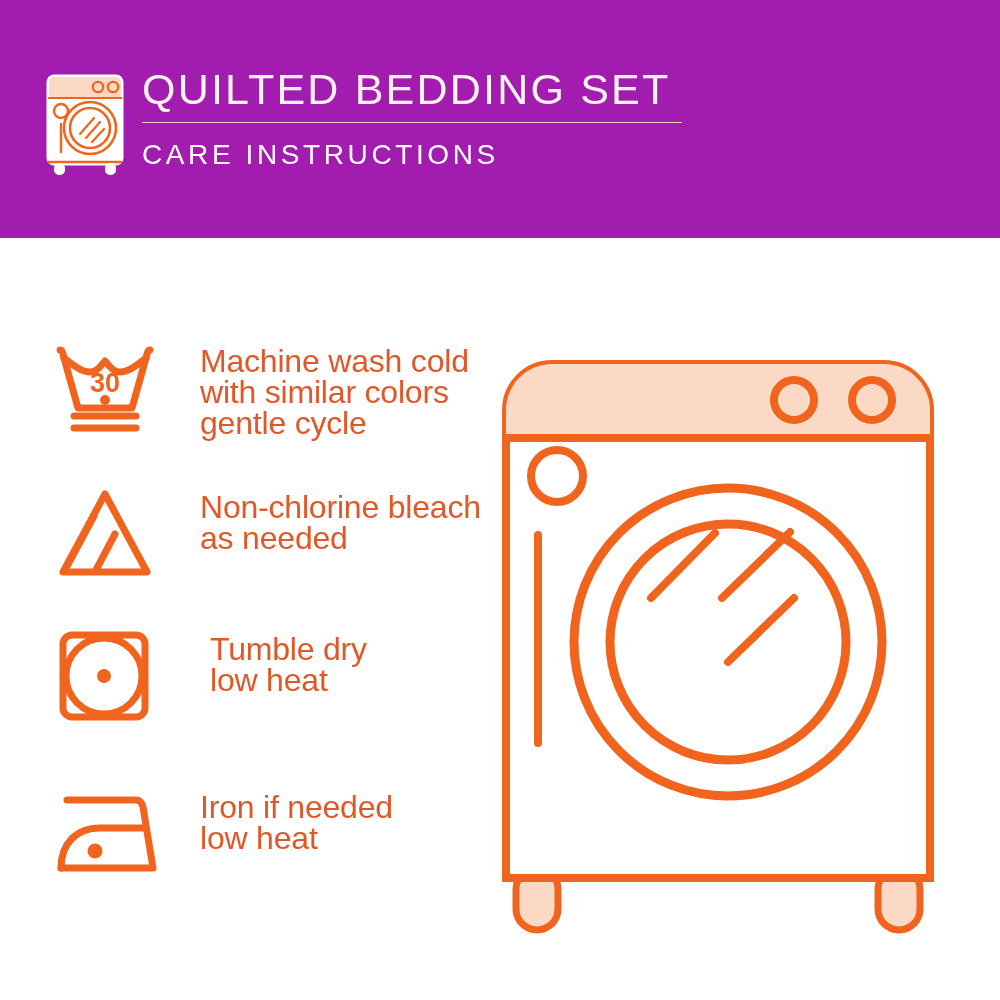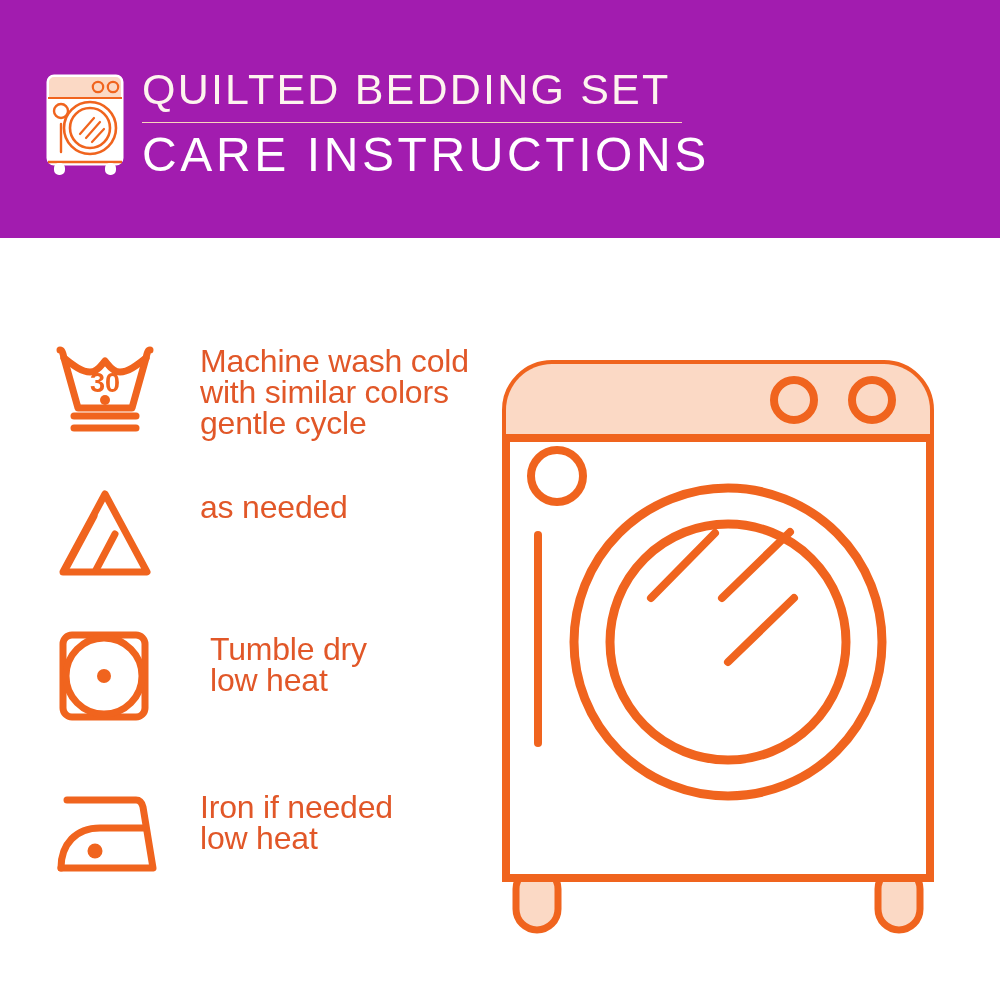--- a/index.html
+++ b/index.html
@@ -53,21 +53,21 @@
   }
   .title-divider {
     height: 1px;
     background: #F8D3BC;
     margin: 6px 0 4px 0;
     width: 540px;
   }
   .title-sub {
     color: #FFFFFF;
     font-family: "Liberation Sans", sans-serif;
-    font-size: 48px;
+    font-size: 28px;
     font-weight: 400;
     letter-spacing: 3.6px;
     line-height: 56px;
     white-space: nowrap;
   }
 
   
   .care-list {
     position: absolute;
     left: 0;
@@ -182,20 +182,21 @@
       <div class="sym">
         <svg viewBox="0 0 106 96" width="106" height="96" aria-hidden="true">
           <g fill="none" stroke="#F0641E" stroke-width="7" stroke-linecap="round" stroke-linejoin="round">
             <path d="M53 8 L95 86 L11 86 Z"></path>
             <line x1="42" y1="30" x2="13" y2="84"></line>
             <line x1="63" y1="48" x2="44" y2="84"></line>
           </g>
         </svg>
       </div>
       <div class="txt">
+        <span class="ln">Non-chlorine bleach</span>
         <span class="ln">as needed</span>
       </div>
     </div>
 
     <div class="care-item" id="care-2">
       <div class="sym">
         <svg viewBox="0 0 106 96" width="106" height="96" aria-hidden="true">
           <g fill="none" stroke="#F0641E" stroke-width="7" stroke-linejoin="round">
             <rect x="11" y="7" width="82" height="82" rx="9" ry="9"></rect>
             <circle cx="52" cy="48" r="38"></circle>

